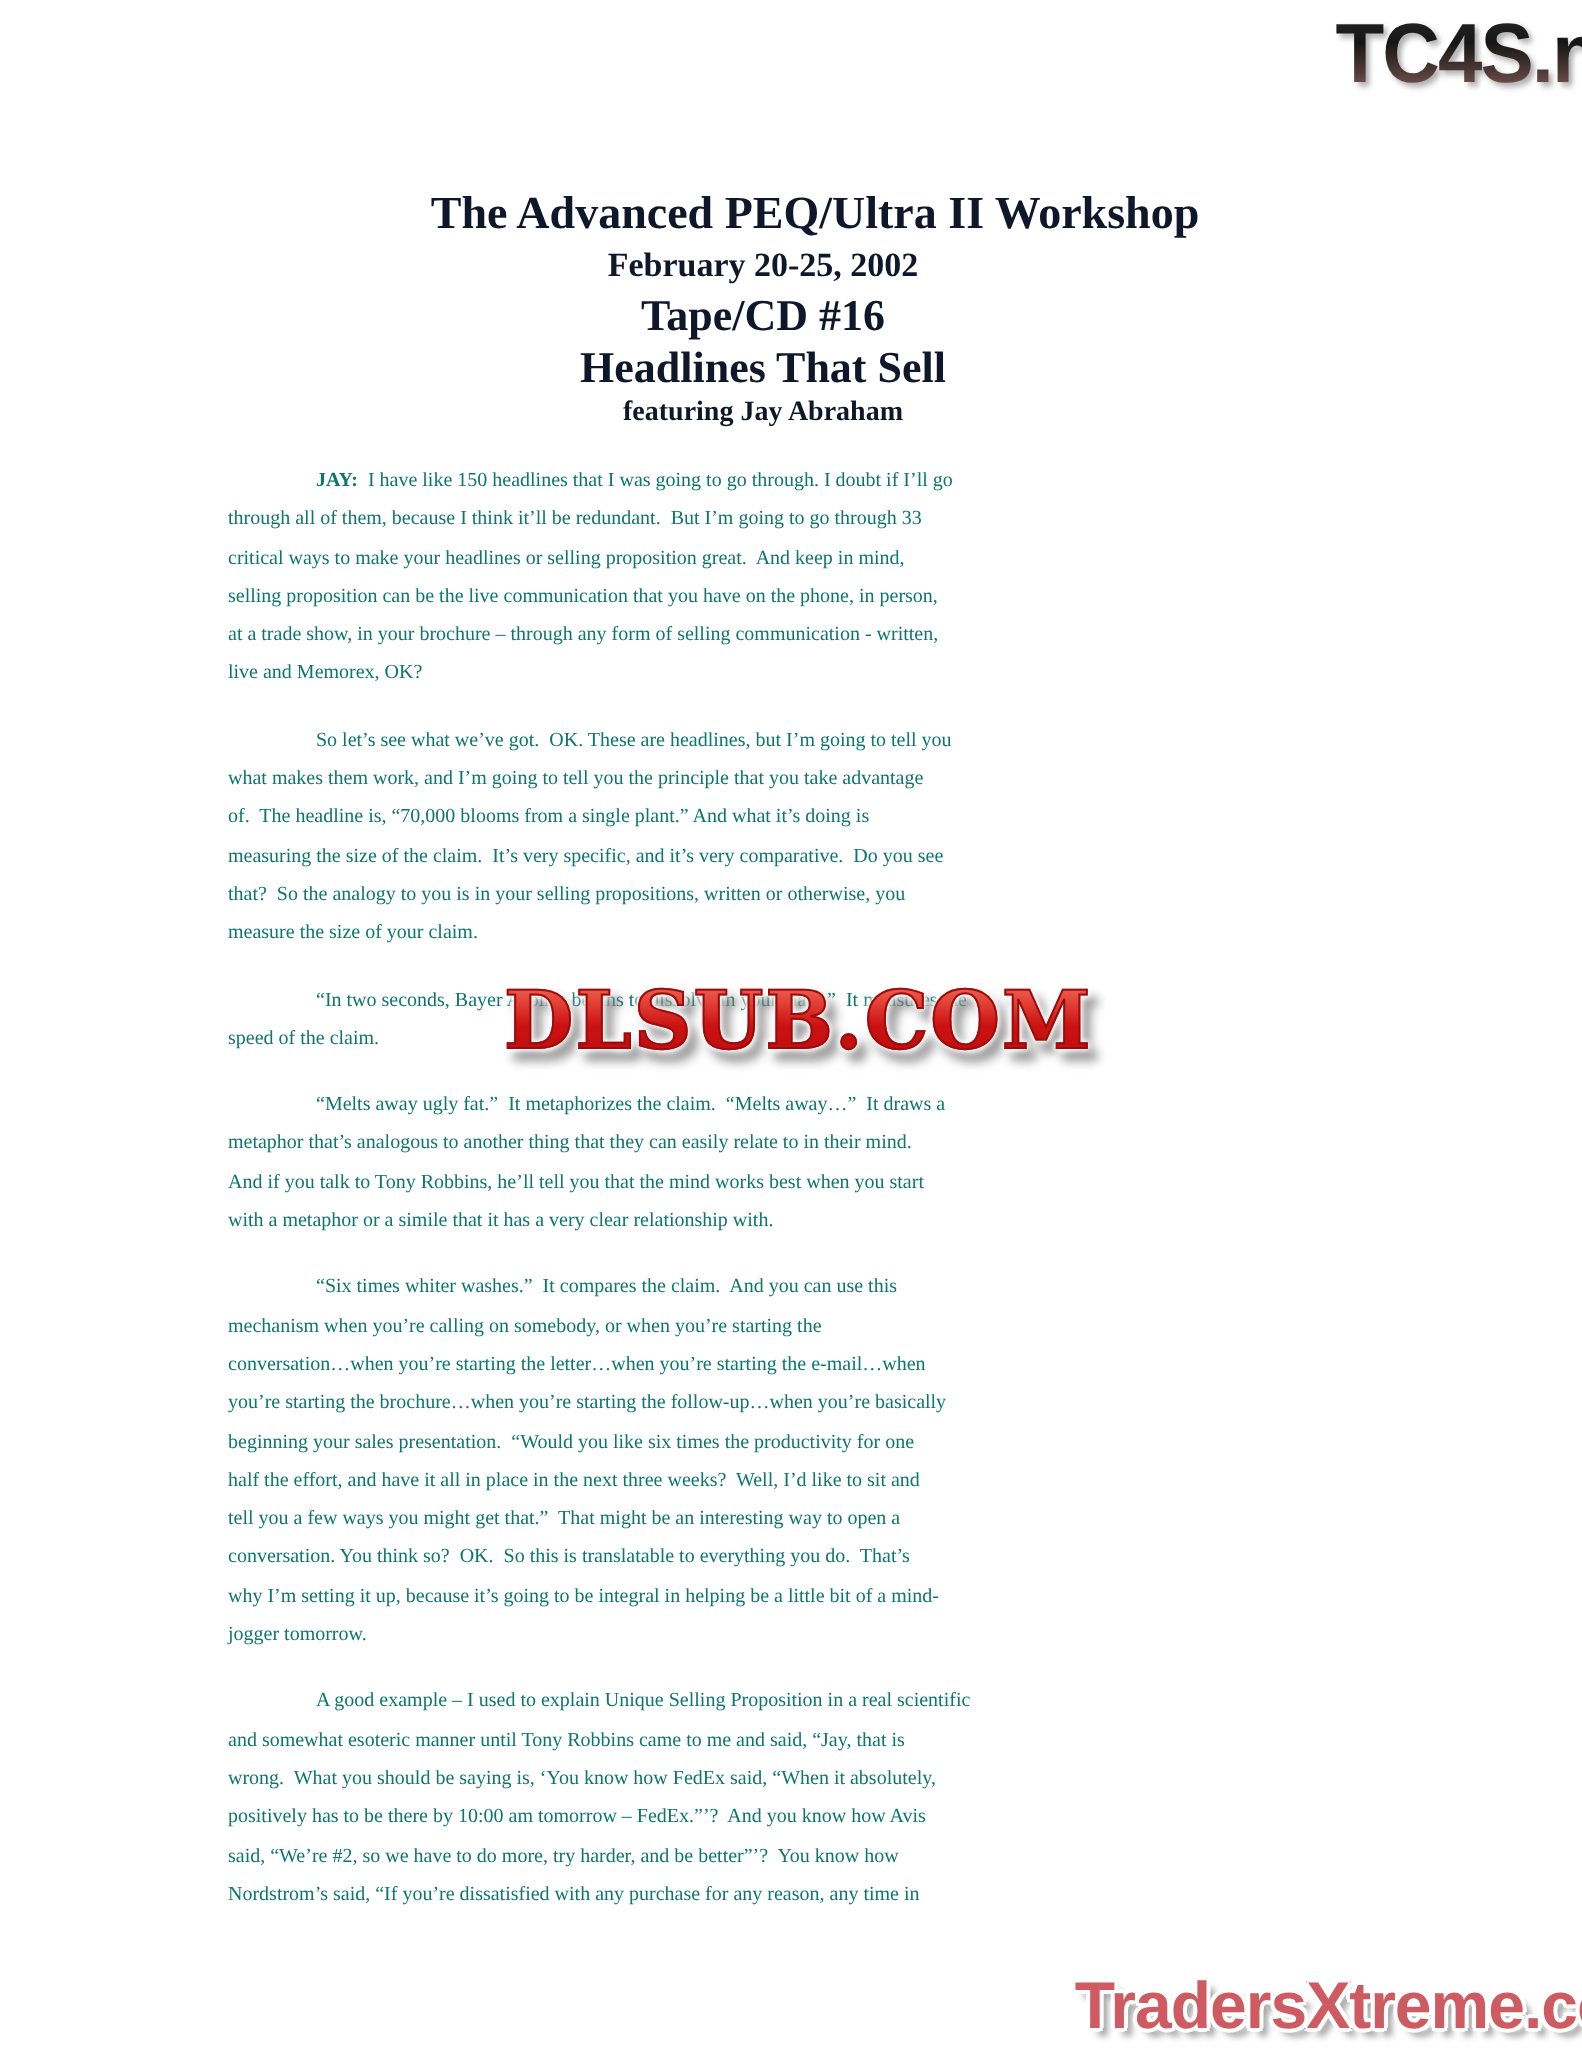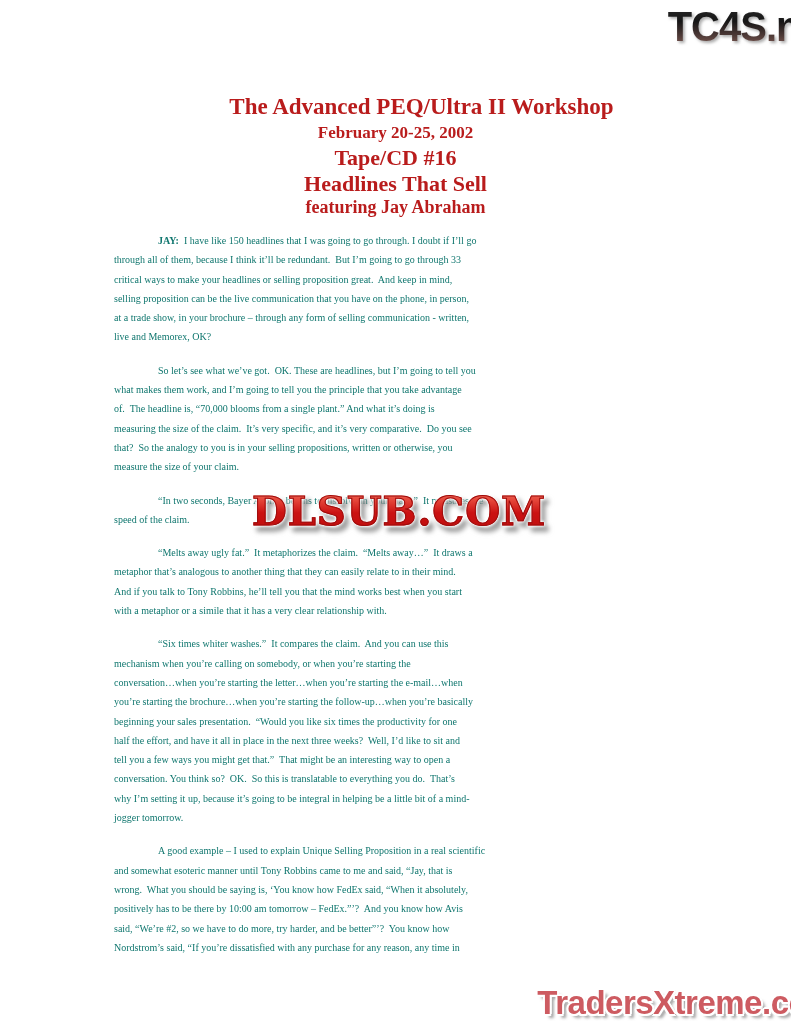--- a/index.html
+++ b/index.html
@@ -29,31 +29,31 @@
     -webkit-background-clip: text;
     background-clip: text;
     color: transparent;
     filter: drop-shadow(2px 2px 1.5px rgba(150,150,150,0.8));
   }
 
   
   .header {
     position: absolute;
     top: 93px;
-    left: 114px;
+    left: 100px;
     width: 563px;
     text-align: center;
-    color: #b91c1c;
+    color: #0f172a;
   }
   .h-line { font-weight: bold; margin: 0; }
   .h-title { font-size: 23px; line-height: 27px; transform: translateX(26px); }
   .h-date  { font-size: 17px; line-height: 25px; }
   .h-tape  { font-size: 22px; line-height: 26px; }
   .h-sub   { font-size: 22px; line-height: 25px; }
-  .h-feat  { font-size: 18px; line-height: 22px; }
+  .h-feat  { font-size: 14px; line-height: 22px; }
 
   
   .body-text {
     position: absolute;
     top: 231px;
     left: 114px;
     width: 648px;
     font-size: 10px;
     line-height: 19.3px;
     color: #0f766e;

